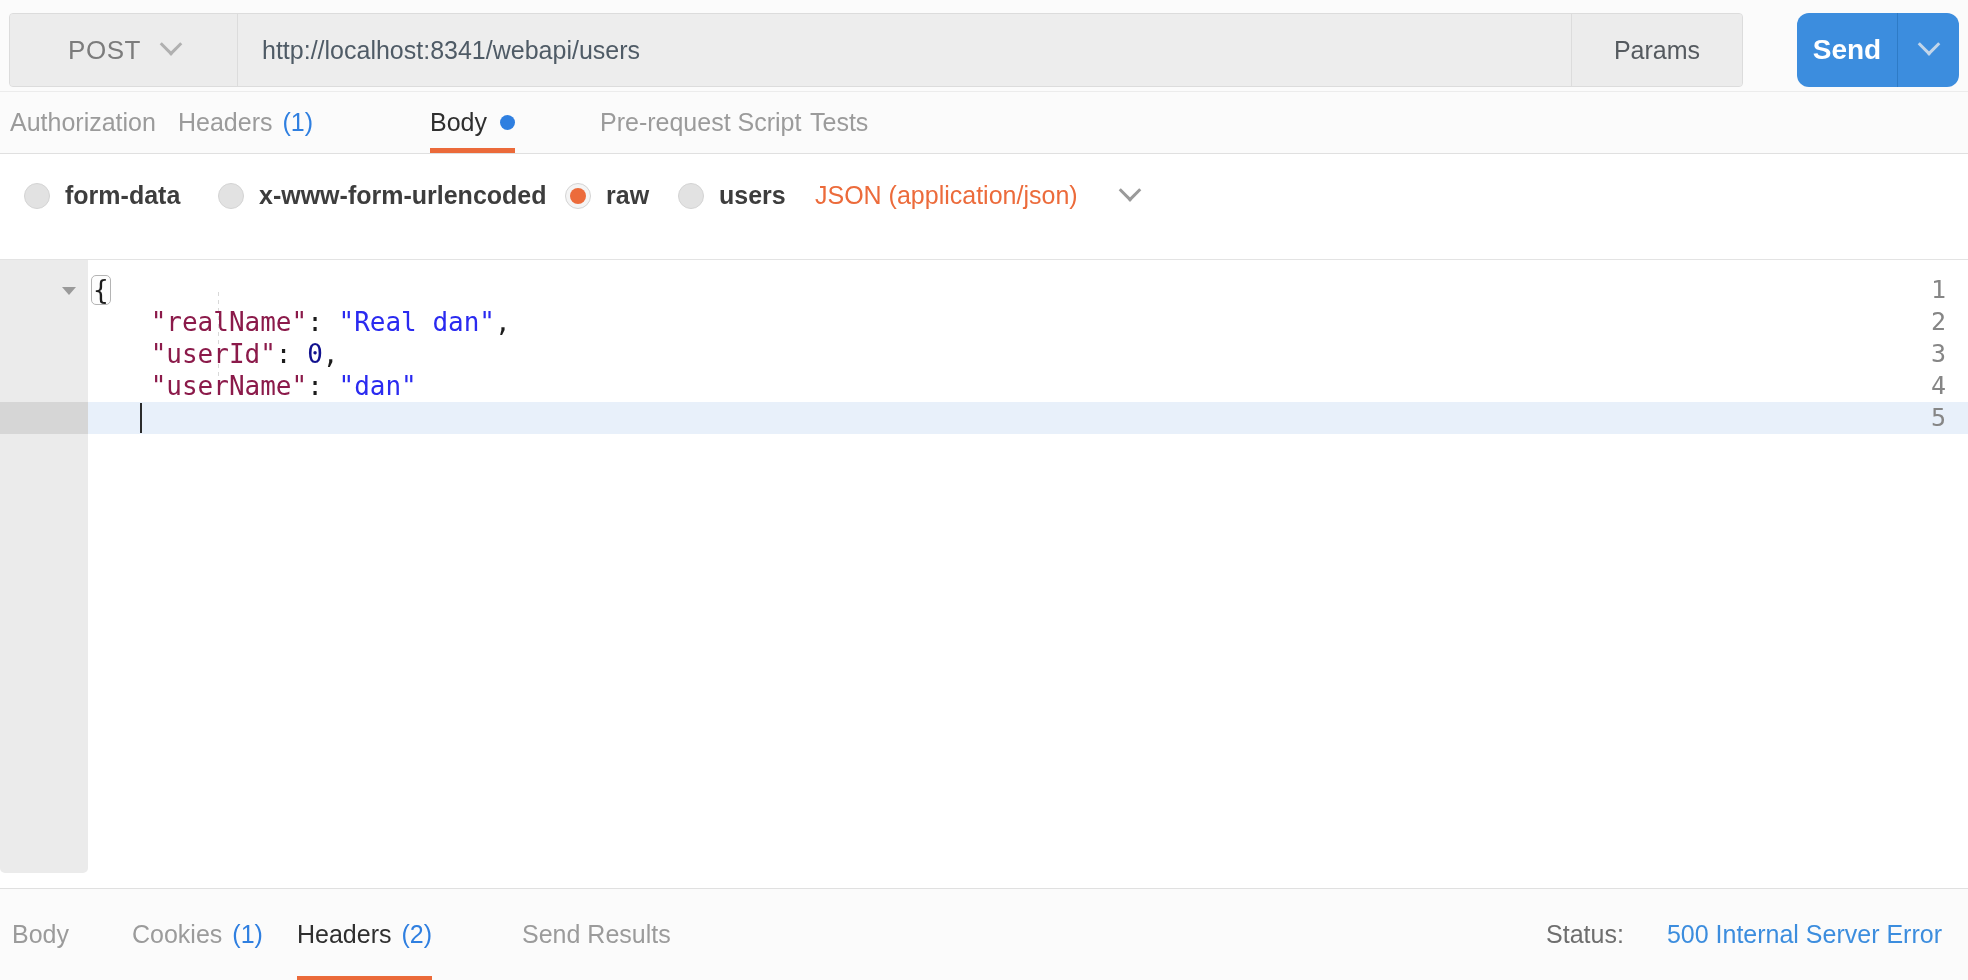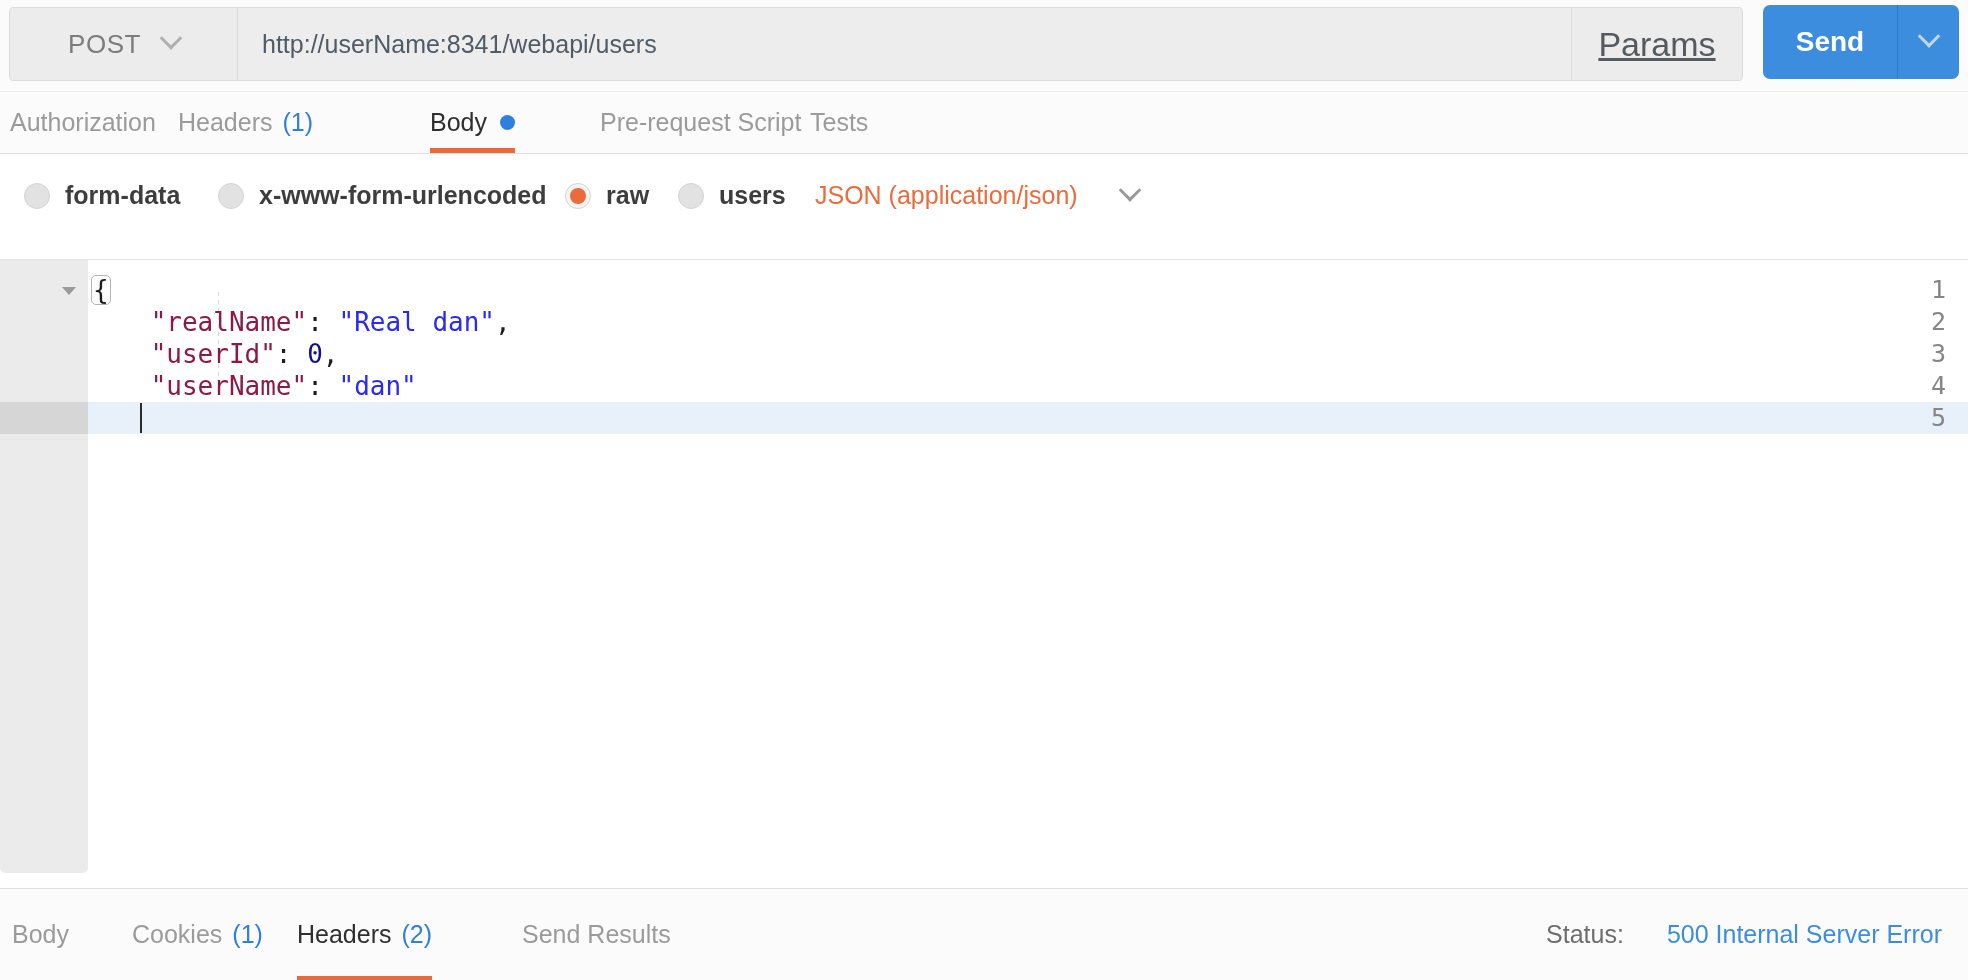--- a/index.html
+++ b/index.html
@@ -16,21 +16,21 @@
   .request-bar {
     position: absolute;
     left: 0; top: 0;
     width: 1968px; height: 92px;
     background: #fbfbfb;
     border-bottom: 1px solid #ececec;
   }
 
   .url-group {
     position: absolute;
-    left: 9px; top: 7px;
+    left: 9px; top: 13px;
     width: 1734px; height: 74px;
     display: flex;
     border: 1px solid #dcdcdc;
     border-radius: 4px;
     background: #ededed;
     overflow: hidden;
   }
 
   .method-select {
     width: 228px;
@@ -72,32 +72,31 @@
     cursor: text;
   }
 
   .params-btn {
     width: 170px;
     height: 100%;
     display: flex;
     align-items: center;
     justify-content: center;
     background: #ececec;
-    font-size: 34px;
+    font-size: 25px;
     color: #555a5f;
     cursor: pointer;
-    text-decoration: underline;
   }
 
   .send-group {
     position: absolute;
-    right: 9px; top: 5px;
-    width: 196px; height: 74px;
-    display: flex;
-    border-radius: 7px;
+    right: 9px; top: 13px;
+    width: 162px; height: 74px;
+    display: flex;
+    border-radius: 12px;
     overflow: hidden;
   }
   .send-btn {
     flex: 1;
     background: #3c8dde;
     color: #ffffff;
     font-size: 28px;
     font-weight: bold;
     display: flex;
     align-items: center;
@@ -338,21 +337,21 @@
 </head>
 <body>
 
 <div class="request-bar">
 
   <div class="url-group">
     <div class="method-select">
       <span class="method-label">POST</span>
       <span class="chev"></span>
     </div>
-    <div class="url-input" title="Enter request URL">http://userName:8341/webapi/users</div>
+    <div class="url-input" title="Enter request URL">http://localhost:8341/webapi/users</div>
     <div class="params-btn">Params</div>
   </div>
 
   <div class="send-group">
     <button class="send-btn">Send</button>
     <div class="send-caret">
       <span class="chev"></span>
     </div>
   </div>
 

